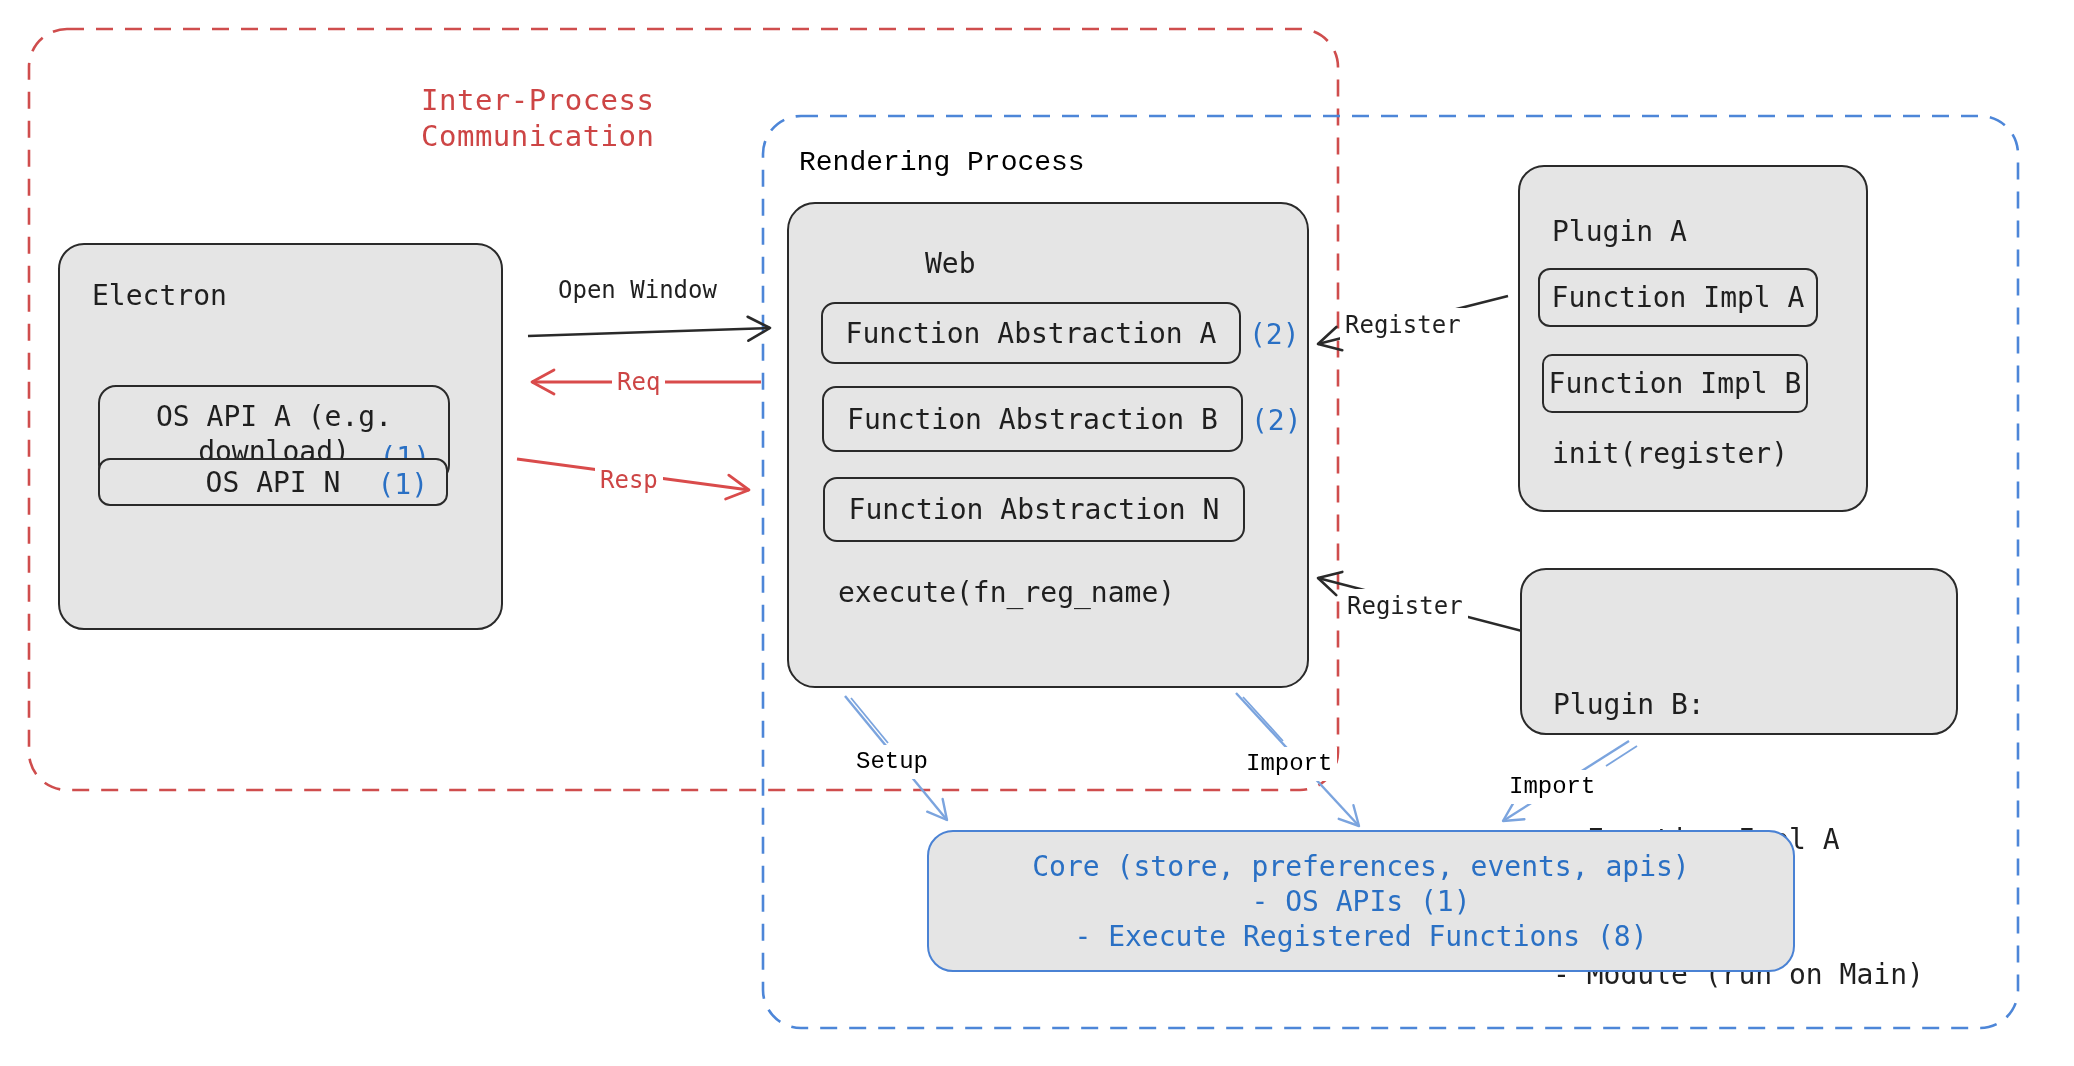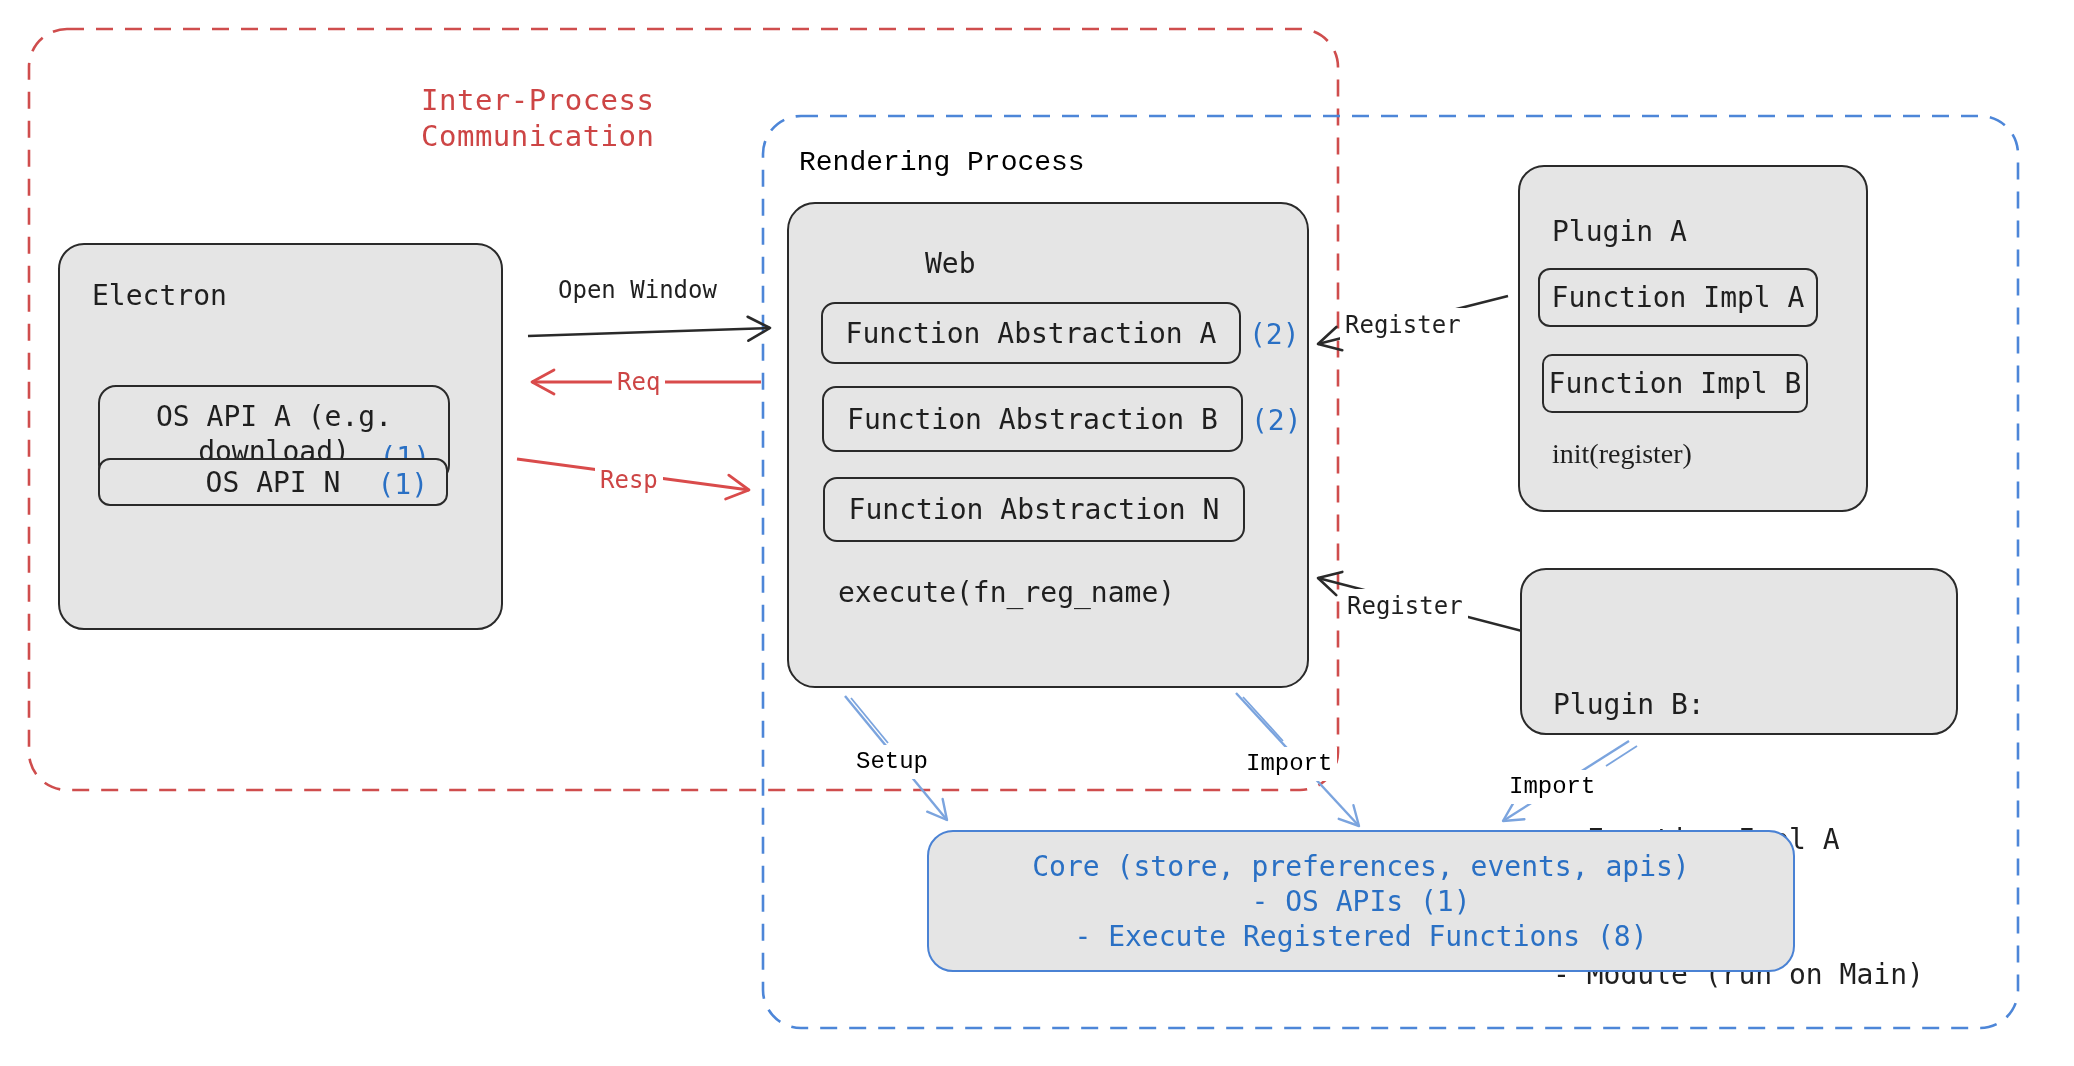--- a/index.html
+++ b/index.html
@@ -125,21 +125,21 @@
   <div class="txt" style="left:838px;top:576px;">execute(fn_reg_name)</div>
 
   <div class="box" style="left:1518px;top:165px;width:350px;height:347px;border-radius:26px;"></div>
   <div class="txt" style="left:1552px;top:215px;">Plugin A</div>
   <div class="box center-in" style="left:1538px;top:268px;width:280px;height:59px;border-radius:12px;">
     <span>Function Impl A</span>
   </div>
   <div class="box center-in" style="left:1542px;top:354px;width:266px;height:59px;border-radius:10px;">
     <span>Function Impl B</span>
   </div>
-  <div class="txt" style="left:1552px;top:437px;font-family:Liberation Serif, serif;">init(register)</div>
+  <div class="txt" style="left:1552px;top:437px;">init(register)</div>
 
   <div class="box" style="left:1520px;top:568px;width:438px;height:167px;border-radius:26px;"></div>
   <div class="txt plugb" style="left:1553px;top:592px;">
     <div>Plugin B:</div>
     <div>- Function Impl A</div>
     <div>- Module (run on Main)</div>
   </div>
 
   <div class="box bluebox" style="left:927px;top:830px;width:868px;height:142px;border-radius:26px;">
     <div class="core-inner">

